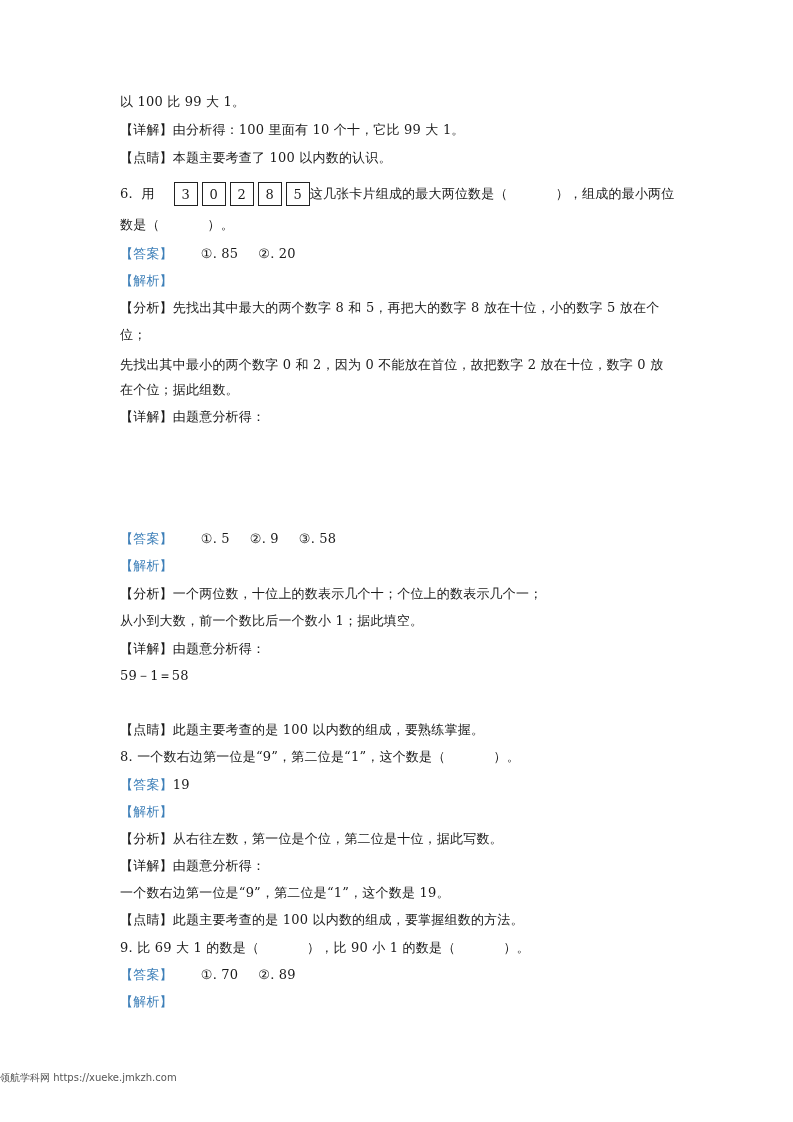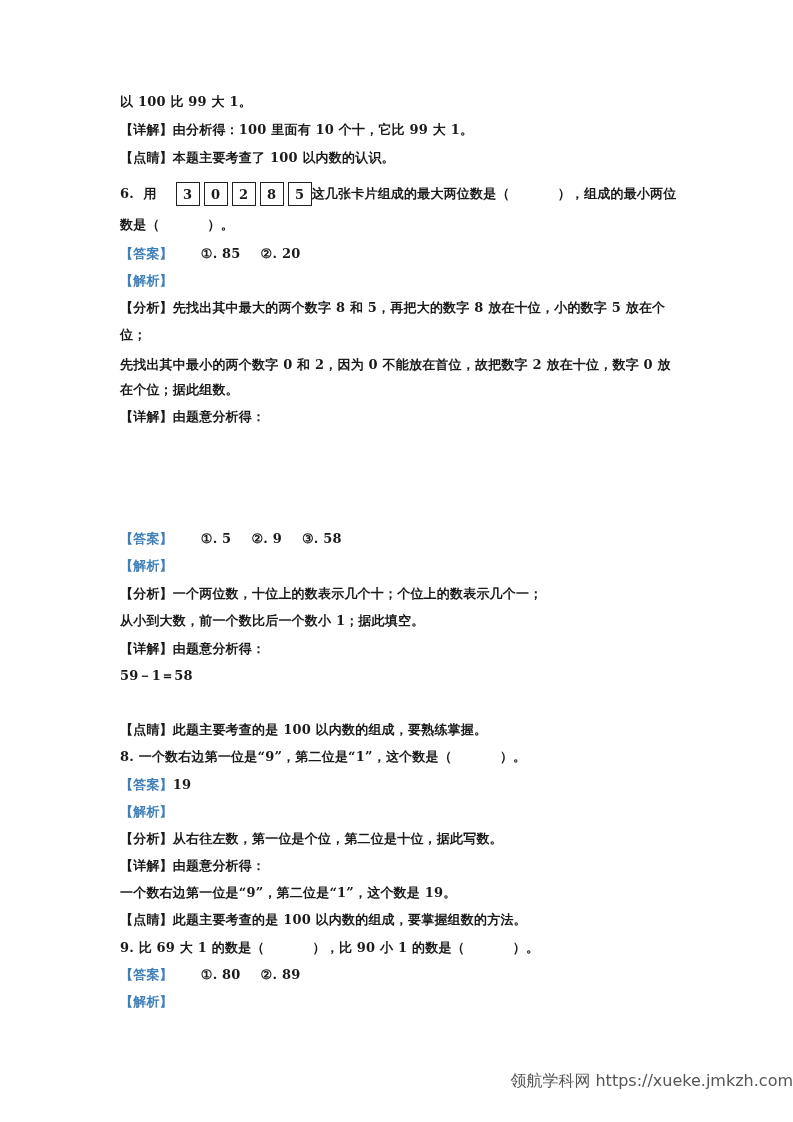--- a/index.html
+++ b/index.html
@@ -4,37 +4,37 @@
   <style>
     html, body { margin: 0; padding: 0; background: #ffffff; }
     body {
       width: 793px; height: 1122px; position: relative; overflow: hidden;
       font-family: "DejaVu Serif", "Liberation Serif", serif;
       color: #1a1a1a;
     }
     .page { position: absolute; left: 0; top: 0; width: 793px; height: 1122px; }
     .line {
       position: absolute; left: 120px; font-size: 13px; line-height: 18px;
-      white-space: nowrap; letter-spacing: 0.2px; font-weight: bold;
+      white-space: nowrap; letter-spacing: 0.2px;
     }
     .blue { color: #3d7fb8; text-align: right; }
     .tag { }
     .ans-gap { display: inline-block; width: 28px; }
     .ans-gap2 { display: inline-block; width: 20px; }
     .card {
       display: inline-block; width: 24px; height: 24px; border: 1px solid #222;
       text-align: center; line-height: 24px; font-size: 13px; margin-right: 4px;
       vertical-align: middle; box-sizing: border-box;
     }
     .cards { display: inline-block; vertical-align: middle; margin-left: 19px; }
     .cards .card:last-child { margin-right: 0; }
     .blank { display: inline-block; width: 48px; }
     .footer {
-      position: absolute; top: 1071px; left: 0; width: 793px; text-align: right;
-      font-family: "DejaVu Sans", "Liberation Sans", sans-serif; font-size: 16px; color: #555;
+      position: absolute; top: 1071px; left: 0; width: 793px; text-align: left;
+      font-family: "DejaVu Sans", "Liberation Sans", sans-serif; font-size: 10px; color: #555;
     }
   </style>
 </head>
 <body>
 
 <div class="page">
 
   <div class="line" style="top:93px"><span>以 100 比 99 大 1。</span></div>
   <div class="line" style="top:121px"><span class="tag">【详解】</span><span>由分析得：100 里面有 10 个十，它比 99 大 1。</span></div>
   <div class="line" style="top:149px"><span class="tag">【点睛】</span><span>本题主要考查了 100 以内数的认识。</span></div>
@@ -63,17 +63,17 @@
 
   <div class="line" style="top:748px"><span>8.  一个数右边第一位是“9”，第二位是“1”，这个数是（</span><span class="blank"></span><span>）。</span></div>
   <div class="line" style="top:776px"><span class="blue">【答案】</span><span>19</span></div>
   <div class="line" style="top:803px"><span class="blue">【解析】</span></div>
   <div class="line" style="top:830px"><span>【分析】</span><span>从右往左数，第一位是个位，第二位是十位，据此写数。</span></div>
   <div class="line" style="top:857px"><span>【详解】</span><span>由题意分析得：</span></div>
   <div class="line" style="top:884px"><span>一个数右边第一位是“9”，第二位是“1”，这个数是 19。</span></div>
   <div class="line" style="top:911px"><span>【点睛】</span><span>此题主要考查的是 100 以内数的组成，要掌握组数的方法。</span></div>
 
   <div class="line" style="top:939px"><span>9.  比 69 大 1 的数是（</span><span class="blank"></span><span>），比 90 小 1 的数是（</span><span class="blank"></span><span>）。</span></div>
-  <div class="line" style="top:966px"><span class="blue">【答案】</span><span class="ans-gap"></span><span>①. 80</span><span class="ans-gap2"></span><span>②. 89</span></div>
+  <div class="line" style="top:966px"><span class="blue">【答案】</span><span class="ans-gap"></span><span>①. 70</span><span class="ans-gap2"></span><span>②. 89</span></div>
   <div class="line" style="top:993px"><span class="blue">【解析】</span></div>
 
   <div class="footer">领航学科网 https://xueke.jmkzh.com</div>
 </div>
 
 </body></html>

